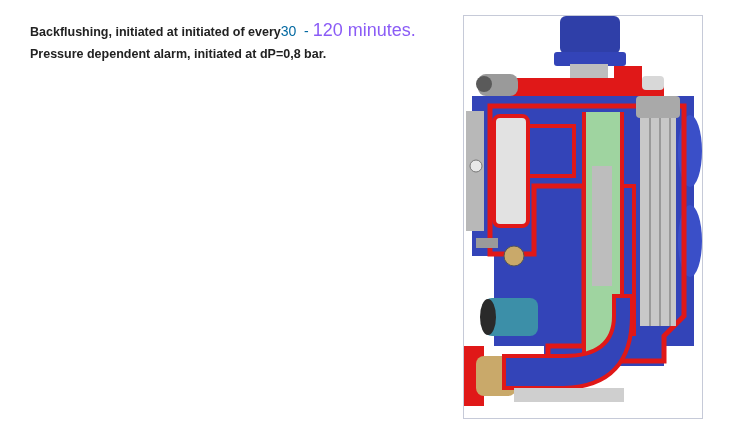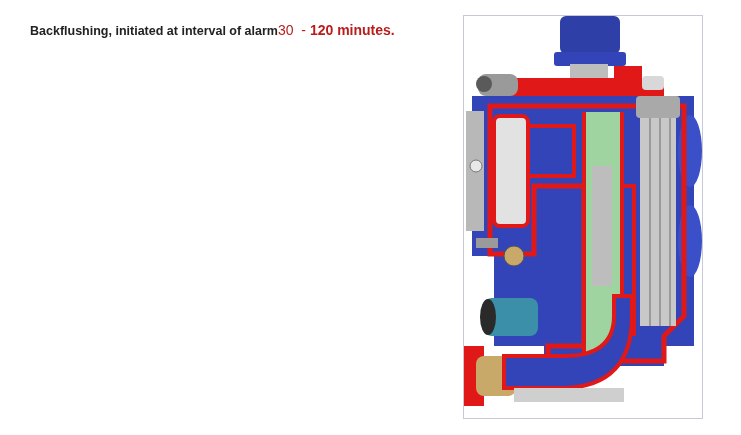--- a/index.html
+++ b/index.html
@@ -18,45 +18,46 @@
       font-size: 12.5px;
       font-weight: bold;
       color: #222222;
       white-space: nowrap;
       height: 24px;
       line-height: 20px;
     }
     .line .big {
       font-size: 14px;
       font-weight: normal;
-      color: #b91c1c;
+      color: #0369a1;
     }
     .line .big2 {
-      font-size: 14px;
-      font-weight: bold;
-      color: #b91c1c;
+      font-size: 18px;
+      font-weight: normal;
+      color: #8b5cf6;
     }
     .figure {
       position: absolute;
       left: 463px; top: 15px;
       width: 240px; height: 404px;
       border: 1.5px solid #c6cad8;
       background: #ffffff;
       box-sizing: border-box;
       overflow: hidden;
     }
     .figure svg { display: block; }
   </style>
 </head>
 <body>
 
 <div class="text-block">
   <div class="line">
-    <span>Backflushing, initiated at interval of alarm</span><span class="big">30</span><span class="big" style="white-space:pre">  - </span><span class="big2">120 minutes.</span>
+    <span>Backflushing, initiated at initiated of every</span><span class="big">30</span><span class="big" style="white-space:pre">  - </span><span class="big2">120 minutes.</span>
   </div>
+  <div class="line">Pressure dependent alarm, initiated at dP=0,8 bar.</div>
 </div>
 
 <div class="figure">
   <svg width="238" height="402" viewBox="0 0 238 402">
 
     <rect x="96" y="0" width="60" height="38" rx="6" fill="#2f3fa8"></rect>
     <rect x="90" y="36" width="72" height="14" rx="3" fill="#3344b8"></rect>
     <rect x="106" y="48" width="38" height="16" fill="#bdbdbd"></rect>
 
     <path d="M40 62 L150 62 L150 50 L178 50 L178 70 L200 70 L200 92 L40 92 Z" fill="#e01818"></path>

